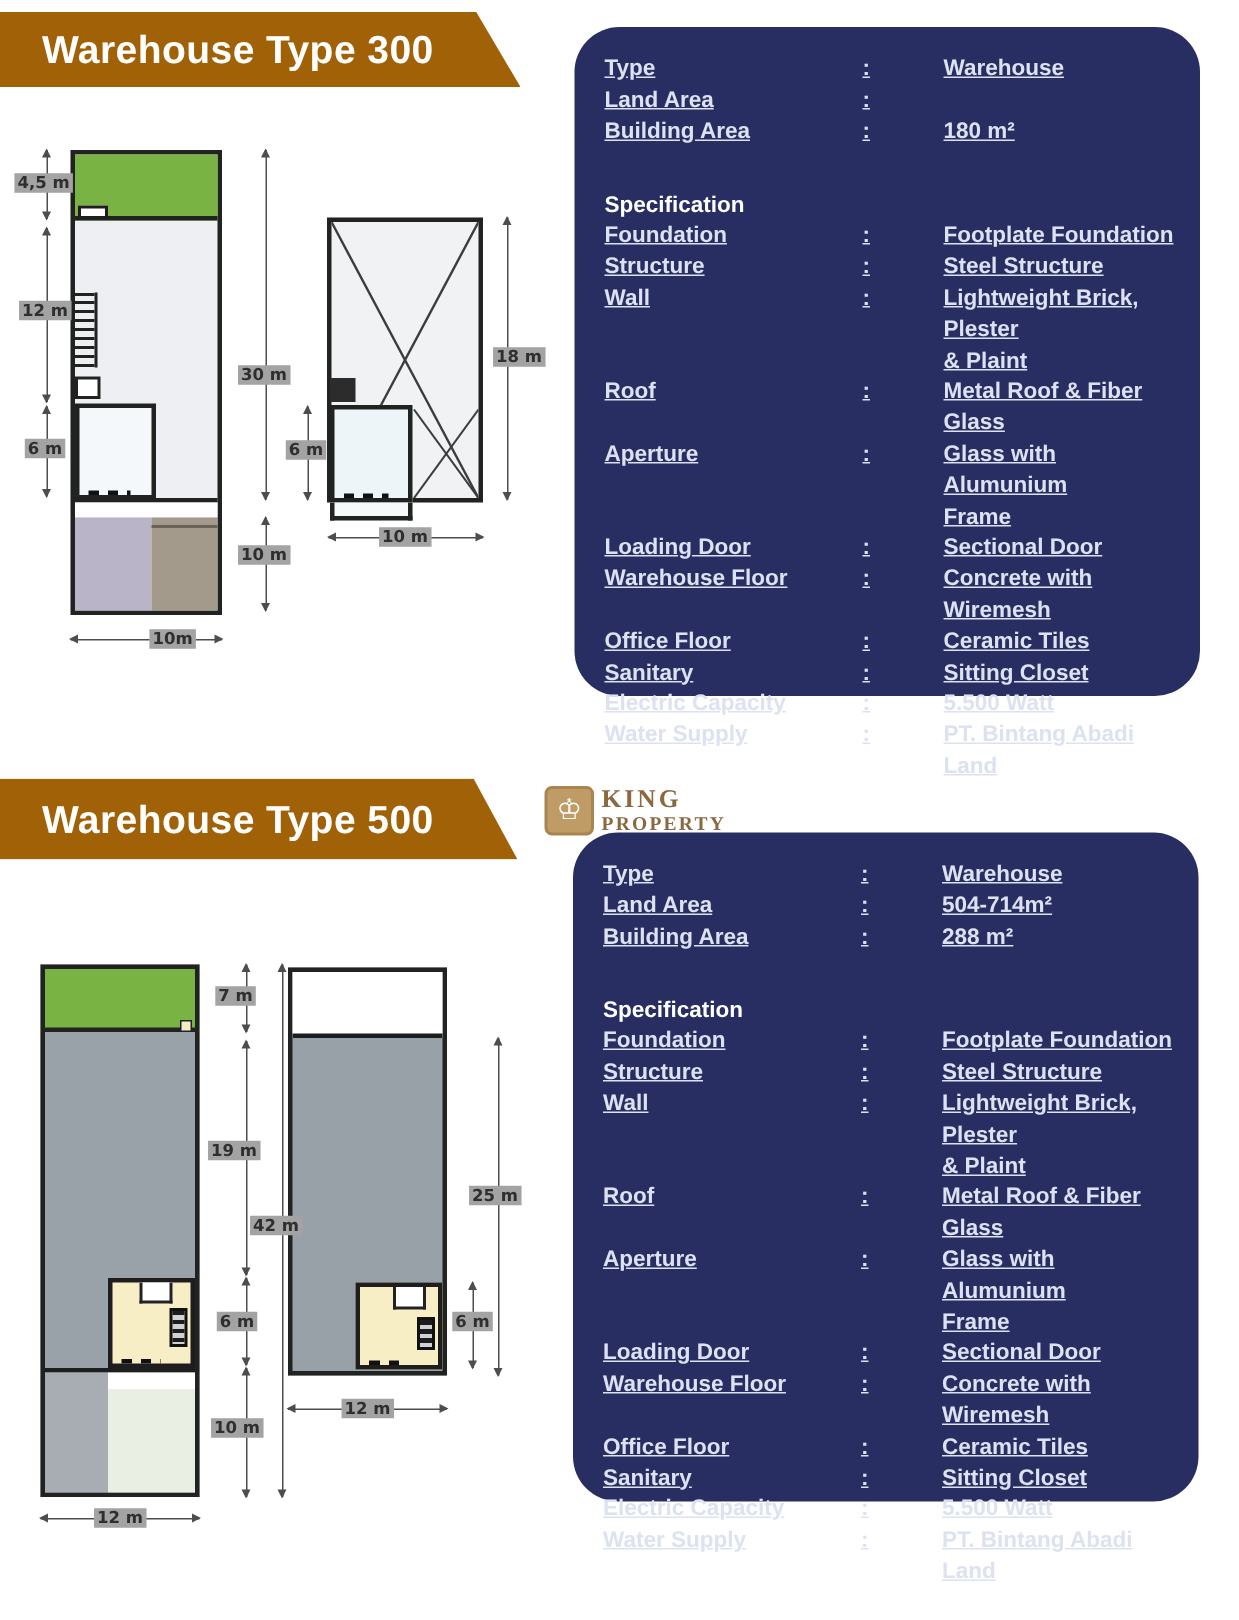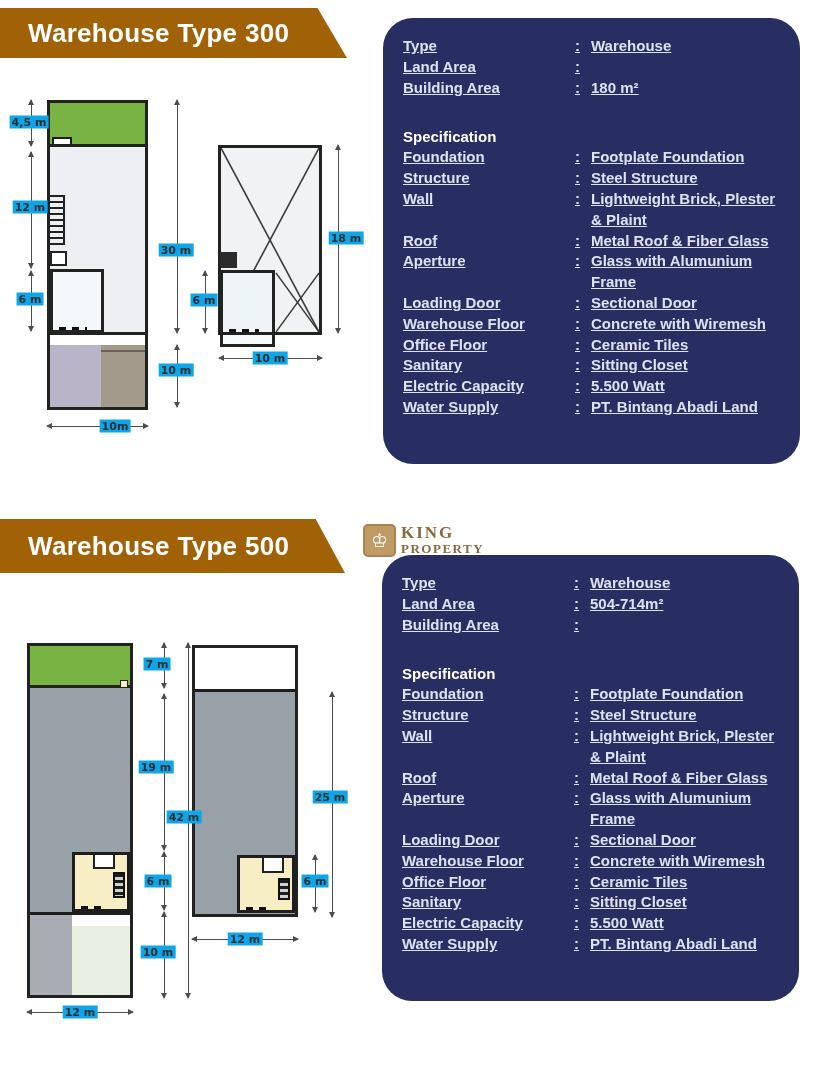--- a/index.html
+++ b/index.html
@@ -9,36 +9,36 @@
   .banner{position:absolute;left:0;background:#a16207;color:#fff;font-weight:bold;font-size:26px;
           display:flex;align-items:center;padding-left:28px;box-sizing:border-box;letter-spacing:.3px;
           clip-path:polygon(0 0,91.5% 0,100% 100%,0 100%);z-index:2;}
 
   
   .panel{position:absolute;width:417px;height:446px;background:#282e62;border-radius:30px;
          padding:18px 16px 0 20px;box-sizing:border-box;color:#dde2f0;font-size:15px;font-weight:bold;z-index:10;}
   .prow{display:flex;line-height:20.8px;text-decoration:underline;}
   .plabel{width:172px;flex:none;}
   .pcolon{width:16px;flex:none;}
-  .pvalue{flex:1;white-space:pre-line;}
+  .pvalue{flex:1;white-space:pre-line;margin-left:38px;}
   .spec-title{margin-top:28px;line-height:21px;color:#ffffff;}
 
   
   .bldg{position:absolute;border:3px solid #20231f;box-sizing:border-box;}
   .bldg>div{position:absolute;box-sizing:border-box;}
   .dashes{position:absolute;height:3px;background:repeating-linear-gradient(90deg,#111 0 7px,transparent 7px 13px);}
 
   
   .vdim{position:absolute;width:1px;background:#4d4d4d;z-index:4;}
   .vdim .a1{position:absolute;top:-1px;left:-3px;width:0;height:0;border-left:3.5px solid transparent;border-right:3.5px solid transparent;border-bottom:6px solid #4d4d4d;}
   .vdim .a2{position:absolute;bottom:-1px;left:-3px;width:0;height:0;border-left:3.5px solid transparent;border-right:3.5px solid transparent;border-top:6px solid #4d4d4d;}
   .hdim{position:absolute;height:1px;background:#4d4d4d;z-index:4;}
   .hdim .a1{position:absolute;left:-1px;top:-3px;width:0;height:0;border-top:3.5px solid transparent;border-bottom:3.5px solid transparent;border-right:6px solid #4d4d4d;}
   .hdim .a2{position:absolute;right:-1px;top:-3px;width:0;height:0;border-top:3.5px solid transparent;border-bottom:3.5px solid transparent;border-left:6px solid #4d4d4d;}
-  .dimlab{position:absolute;transform:translate(-50%,-50%);font:600 11px "DejaVu Sans",sans-serif;color:#2f2f2f;background:#0ea5e9;padding:0 2px;white-space:nowrap;z-index:5;text-align:center;}
+  .dimlab{position:absolute;transform:translate(-50%,-50%);font:600 11px "DejaVu Sans",sans-serif;color:#2f2f2f;background:#a3a3a3;padding:0 2px;white-space:nowrap;z-index:5;text-align:center;}
 
   
   .logo{position:absolute;left:363px;top:524px;display:flex;gap:5px;z-index:1;}
   .logo-icon{width:33px;height:33px;background:#bf9c66;border:2px solid #a8854f;border-radius:5px;box-sizing:border-box;
              color:#fff;display:flex;align-items:center;justify-content:center;font-size:19px;line-height:1;}
   .logo-text{font-family:"Liberation Serif",serif;color:#8a6840;font-weight:bold;}
   .logo-k{font-size:17px;letter-spacing:2px;line-height:17px;}
   .logo-p{font-size:13px;letter-spacing:1.5px;line-height:16px;}
 </style>
 </head>
@@ -290,20 +290,21 @@
         <span class="pvalue">Warehouse</span>
       </div>
     <div class="prow">
         <span class="plabel">Land Area</span>
         <span class="pcolon">:</span>
         <span class="pvalue">504-714m²</span>
       </div>
     <div class="prow">
         <span class="plabel">Building Area</span>
         <span class="pcolon">:</span>
+        <span class="pvalue">288 m²</span>
       </div>
     <div class="spec-title">Specification</div>
     <div class="prow">
         <span class="plabel">Foundation</span>
         <span class="pcolon">:</span>
         <span class="pvalue">Footplate Foundation</span>
       </div>
     <div class="prow">
         <span class="plabel">Structure</span>
         <span class="pcolon">:</span>

